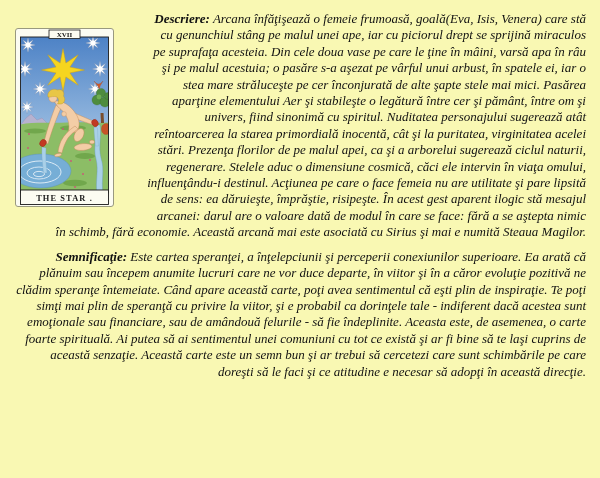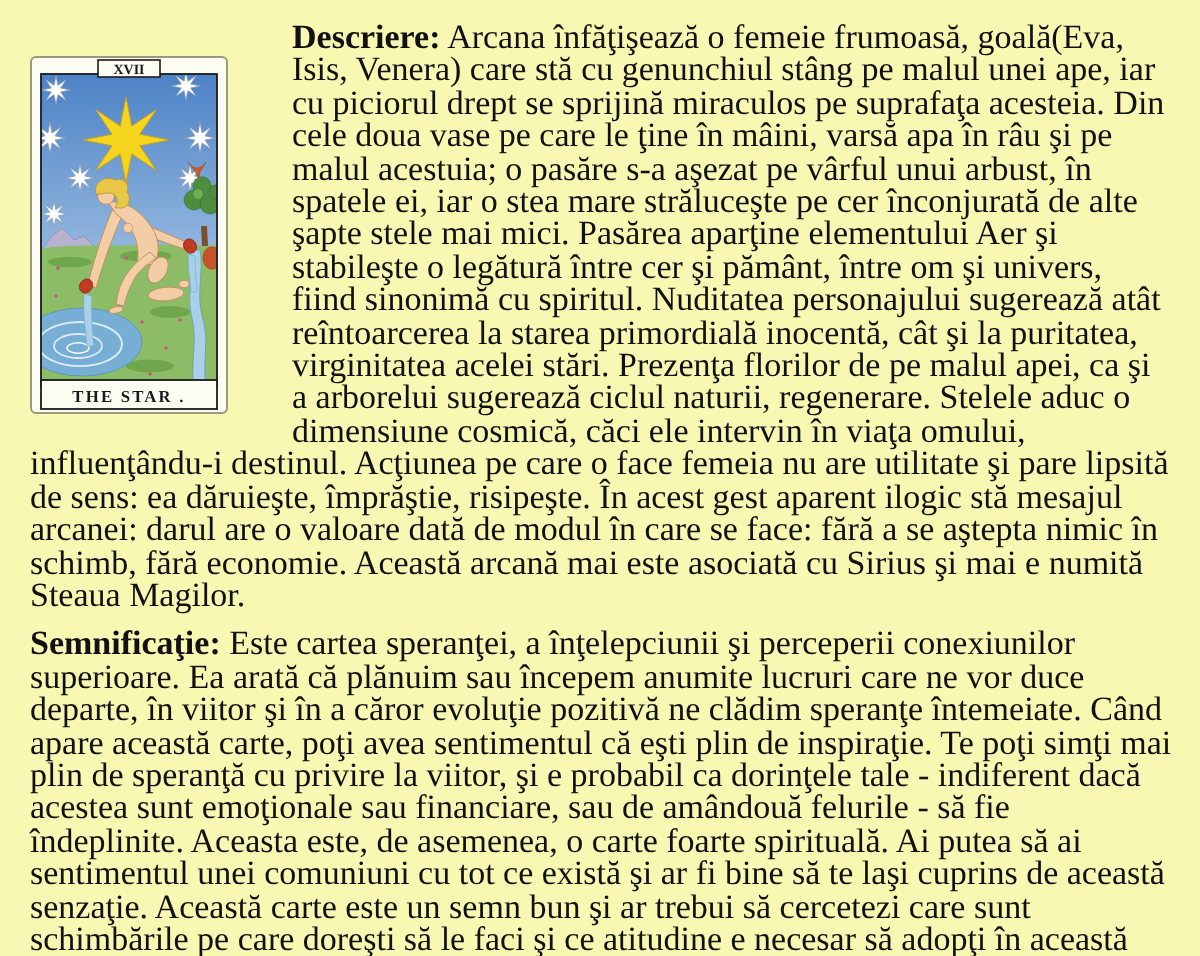--- a/index.html
+++ b/index.html
@@ -24,23 +24,24 @@
   .card-wrap svg { display: block; }
   .title {
     margin: 0;
     padding-top: 43px;
     font-size: 13.6px;
     font-weight: bold;
     line-height: 17px;
   }
   p.body-par {
     margin: 11px 0 0 0;
-    font-size: 17px;
+    font-size: 13px;
     line-height: 16.4px;
-    text-align: left;
+    text-align: right;
+    font-style: italic;
   }
   p.body-par.meaning { margin-top: 8px; }
   p.body-par b { font-weight: bold; }
 </style>
 </head>
 <body>
 
 <div class="page">
 
   <div class="card-wrap">

